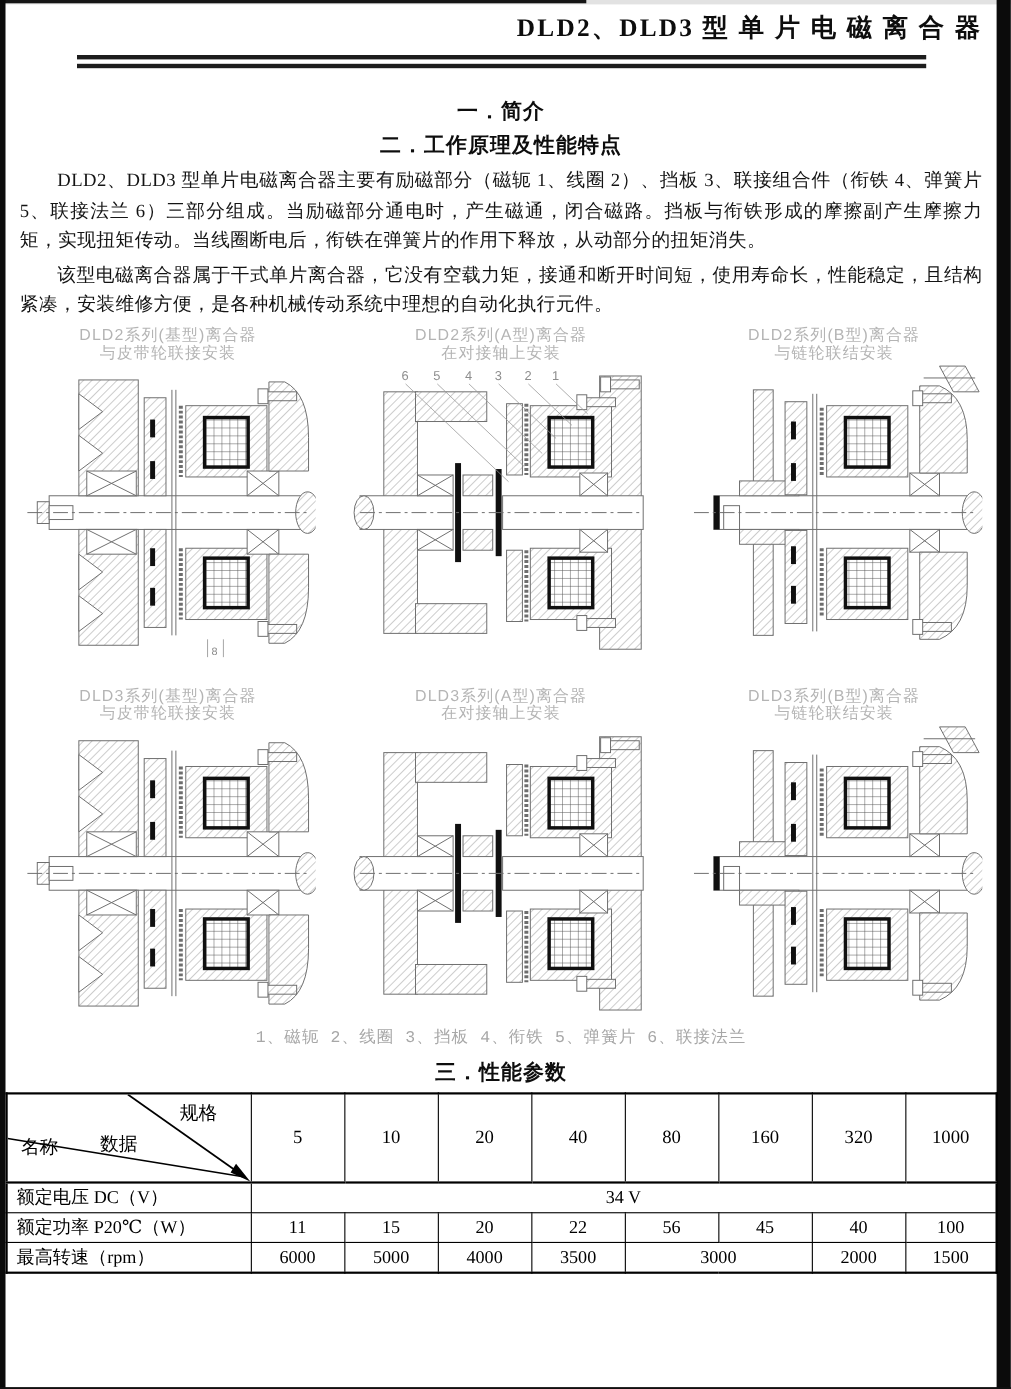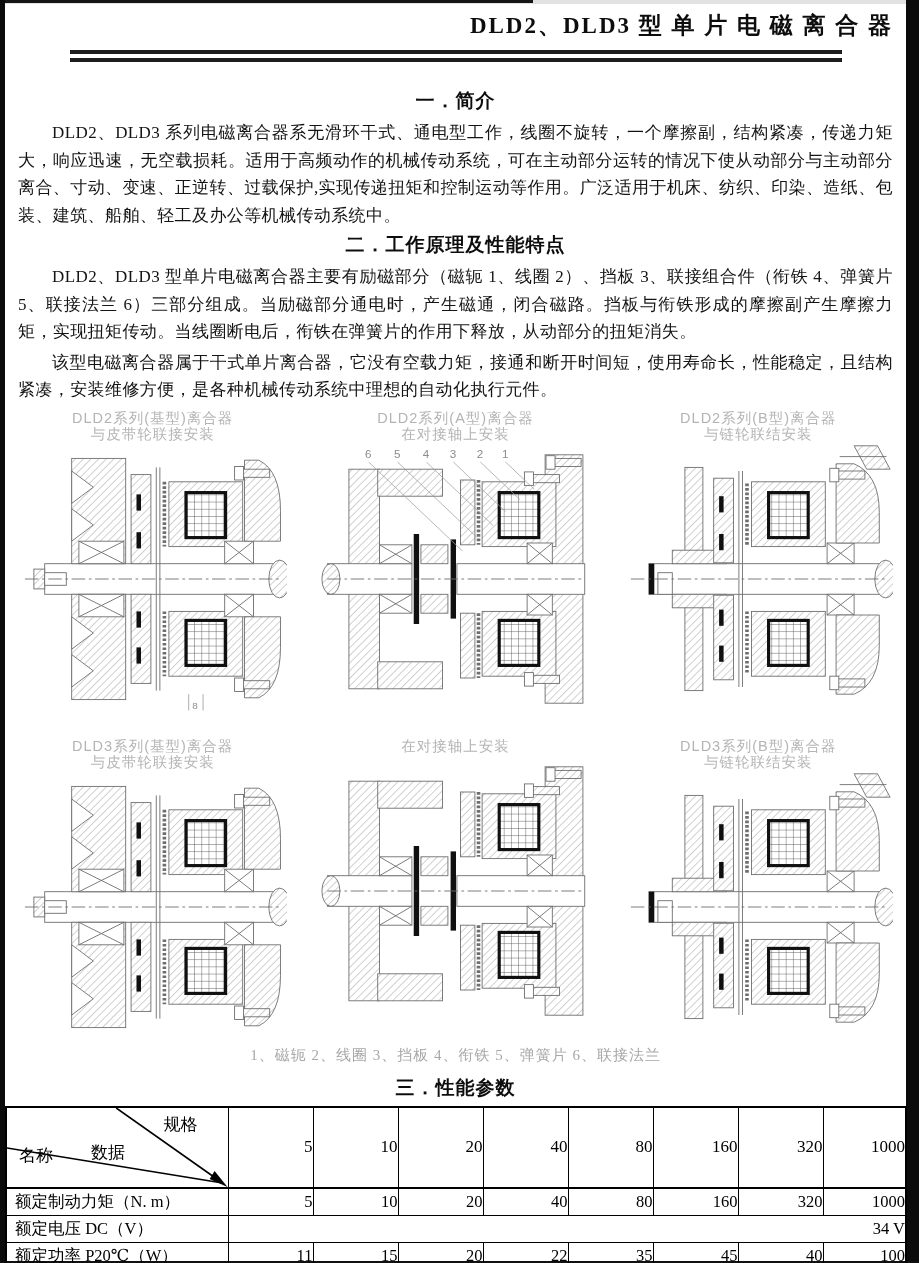--- a/index.html
+++ b/index.html
@@ -32,28 +32,28 @@
     gap:24px;
   }
   .diagram-cell{position:relative;}
   .diagram-caption{
     text-align:center;color:#b4b4b4;font-size:14.5px;line-height:16px;
     font-family:"Liberation Sans","DejaVu Sans",sans-serif;letter-spacing:1px;
   }
   .diagram-cell svg.drawing{display:block;width:100%;height:270px;margin-top:2px;}
   .legend{
     text-align:center;color:#a7a7a7;font-size:15px;margin:4px 0 10px 0;
-    font-family:Liberation Serif, serif;letter-spacing:1px;
+    font-family:Liberation Mono, monospace;letter-spacing:1px;
   }
   table.perf{
     border-collapse:collapse;table-layout:fixed;width:900px;margin-left:-13px;
     border:2px solid #000;
   }
   table.perf td{
-    border:1px solid #000;text-align:right;font-size:16.5px;height:26px;padding:0;
+    border:1px solid #000;text-align:center;font-size:16.5px;height:26px;padding:0;
     color:#000;
   }
   table.perf td.rowlabel{text-align:left;padding-left:8px;}
   table.perf tr.hdr td{height:79px;border-bottom:2px solid #000;font-size:17px;}
   td.corner{position:relative;padding:0;}
   td.corner svg{position:absolute;inset:0;width:100%;height:100%;}
   td.corner .c-top{position:absolute;top:5px;right:30px;}
   td.corner .c-mid{position:absolute;top:33px;left:84px;}
   td.corner .c-bot{position:absolute;bottom:20px;left:12px;}
   .defs-only{position:absolute;width:0;height:0;}
@@ -79,21 +79,20 @@
 <div class="edge-left"></div>
 <div class="edge-right"></div>
 <div class="edge-bottom"></div>
 
 <div class="content">
 
   <h1 class="title">DLD2、DLD3 型  单 片 电 磁 离 合 器</h1>
   <div class="double-rule"></div>
 
   <h2 class="sec">一．简介</h2>
-  <p class="body">DLD2、DLD3 系列电磁离合器系无滑环干式、通电型工作，线圈不旋转，一个摩擦副，结构紧凑，传递力矩大，响应迅速，无空载损耗。适用于高频动作的机械传动系统，可在主动部分运转的情况下使从动部分与主动部分离合、寸动、变速、正逆转、过载保护,实现传递扭矩和控制运动等作用。广泛适用于机床、纺织、印染、造纸、包装、建筑、船舶、轻工及办公等机械传动系统中。</p>
 
   <h2 class="sec">二．工作原理及性能特点</h2>
   <p class="body">DLD2、DLD3 型单片电磁离合器主要有励磁部分（磁轭 1、线圈 2）、挡板 3、联接组合件（衔铁 4、弹簧片 5、联接法兰 6）三部分组成。当励磁部分通电时，产生磁通，闭合磁路。挡板与衔铁形成的摩擦副产生摩擦力矩，实现扭矩传动。当线圈断电后，衔铁在弹簧片的作用下释放，从动部分的扭矩消失。</p>
   <p class="body">该型电磁离合器属于干式单片离合器，它没有空载力矩，接通和断开时间短，使用寿命长，性能稳定，且结构紧凑，安装维修方便，是各种机械传动系统中理想的自动化执行元件。</p>
 
   <div class="diagram-grid" id="diagram-grid">
       <div class="diagram-cell">
         <div class="diagram-caption">
           <div>DLD2系列(基型)离合器</div>
           <div>与皮带轮联接安装</div>
@@ -296,20 +295,21 @@
   <path d="M248,282 L264,282 Q288,270 288,226 L288,192 L248,192 Z" fill="url(#hatch)" stroke="#6e6e6e"></path>
   <rect x="246" y="28" width="30" height="9" fill="url(#hatch)" stroke="#6e6e6e"></rect>
    <rect x="237" y="25" width="10" height="15" fill="#fff" stroke="#6e6e6e"></rect> 
           <rect x="246" y="263" width="30" height="9" fill="url(#hatch)" stroke="#6e6e6e"></rect>
    <rect x="237" y="260" width="10" height="15" fill="#fff" stroke="#6e6e6e"></rect>
   <path d="M4,150 H288" stroke="#6e6e6e" stroke-width="1" stroke-dasharray="15 4 3 4" fill="none"></path>
         </svg>
       </div>
       <div class="diagram-cell">
         <div class="diagram-caption">
+          <div>DLD3系列(A型)离合器</div>
           <div>在对接轴上安装</div>
         </div>
         <svg viewBox="0 0 292 300" class="drawing">
   <rect x="246" y="12" width="42" height="276" fill="url(#hatch)" stroke="#6e6e6e"></rect>
   <rect x="28" y="28" width="34" height="244" fill="url(#hatch)" stroke="#6e6e6e"></rect>
   <rect x="60" y="28" width="72" height="30" fill="url(#hatch)" stroke="#6e6e6e"></rect>
   <rect x="60" y="242" width="72" height="30" fill="url(#hatch)" stroke="#6e6e6e"></rect>
   <rect x="4" y="133" width="94" height="34" fill="#fff" stroke="#6e6e6e"></rect> 
           <rect x="148" y="133" width="142" height="34" fill="#fff" stroke="#6e6e6e"></rect>
   <ellipse cx="8" cy="150" rx="10" ry="17" fill="url(#hatch)" stroke="#6e6e6e"></ellipse>
@@ -424,41 +424,30 @@
           <td>5</td>
           <td>10</td>
           <td>20</td>
           <td>40</td>
           <td>80</td>
           <td>160</td>
           <td>320</td>
           <td>1000</td>
         </tr>
         <tr>
-          <td class="rowlabel">额定制动力矩（N. m）</td>
-          <td>5</td>
-          <td>10</td>
-          <td>20</td>
-          <td>40</td>
-          <td>80</td>
-          <td>160</td>
-          <td>320</td>
-          <td>1000</td>
-        </tr>
-        <tr>
           <td class="rowlabel">额定电压 DC（V）</td>
           <td colspan="8">34 V</td>
         </tr>
         <tr>
           <td class="rowlabel">额定功率 P20℃（W）</td>
           <td>11</td>
           <td>15</td>
           <td>20</td>
           <td>22</td>
-          <td>35</td>
+          <td>56</td>
           <td>45</td>
           <td>40</td>
           <td>100</td>
         </tr>
         <tr>
           <td class="rowlabel">最高转速（rpm）</td>
           <td>6000</td>
           <td>5000</td>
           <td>4000</td>
           <td>3500</td>

